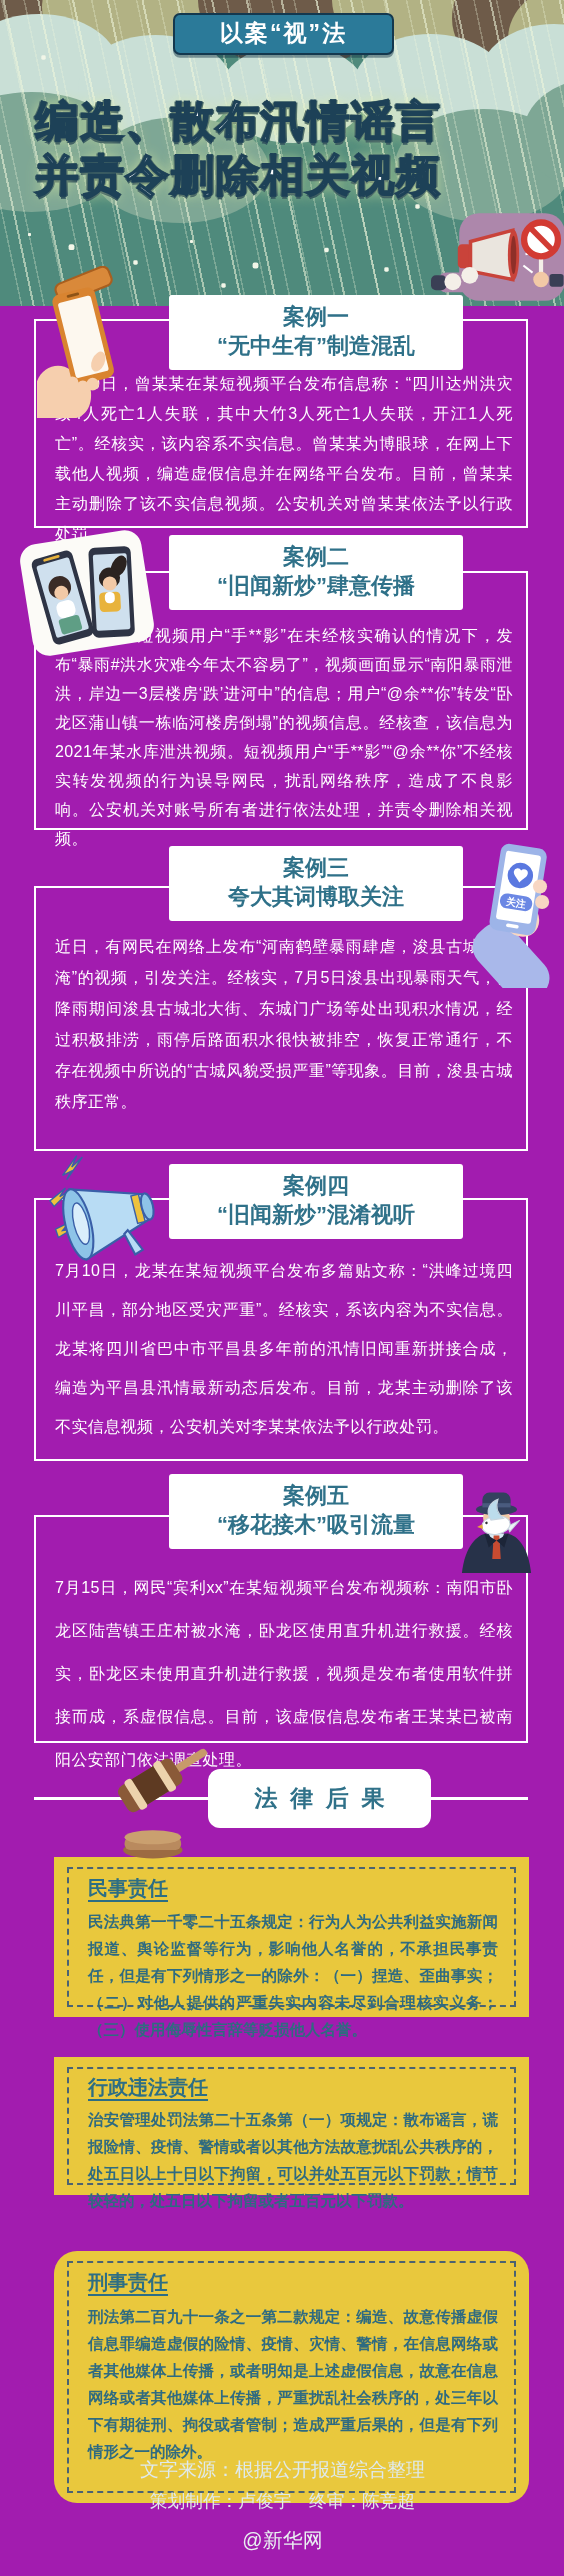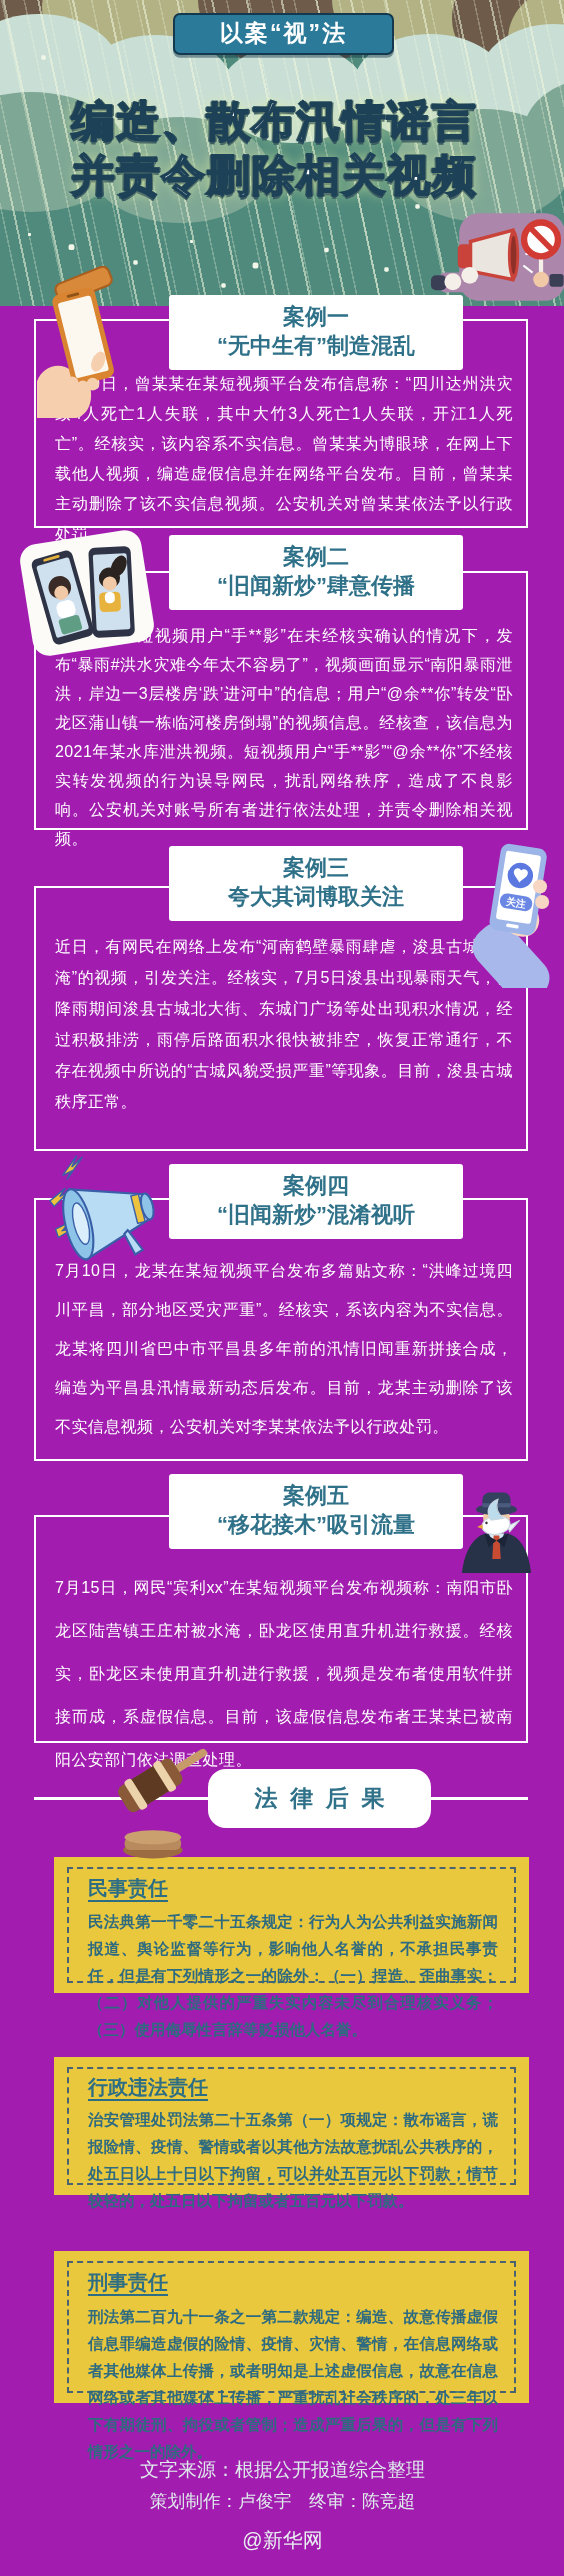--- a/index.html
+++ b/index.html
@@ -23,21 +23,21 @@
       64px 44px 0 0.7px #f2f6e8, 194px 51px 0 0.7px #f2f6e8, 14px -177px 0 0.7px #f2f6e8, 388px -28px 0 0.7px #f2f6e8;}
   .badge{
     position:absolute;left:173px;top:12.7px;width:217px;height:38px;z-index:3;
     background:#2b7a99;border:2.1px solid #14384e;border-radius:7px;
     color:#fff;font-size:23px;font-weight:700;text-align:center;line-height:37px;
     letter-spacing:2.1px;box-shadow:0 2.8px 0 rgba(16,48,66,.45);
   }
   .hero-title{position:absolute;left:0;width:477px;text-align:center;z-index:3;
     color:#fff;font-weight:800;font-size:43px;letter-spacing:2.1px;
     -webkit-text-stroke:1.8px #1d4157;
-    text-shadow:0 0 12.7px rgba(223,238,160,.95), 0 2.8px 0 #1d4157, 0 -1.4px 0 #1d4157, 2.1px 0 0 #1d4157, -2.1px 0 0 #1d4157;padding-left:36px;}
+    text-shadow:0 0 12.7px rgba(223,238,160,.95), 0 2.8px 0 #1d4157, 0 -1.4px 0 #1d4157, 2.1px 0 0 #1d4157, -2.1px 0 0 #1d4157;}
   #title1{top:93px;} #title2{top:147px;}
   .illus{position:absolute;z-index:5;}
   
   .frame{position:absolute;left:34px;width:494px;border:2.8px solid #ffffff;z-index:2;box-sizing:border-box;}
   #frame1{top:319px;height:209px;} #frame2{top:571px;height:259px;}
   #frame3{top:886px;height:265px;} #frame4{top:1198px;height:263px;}
   #frame5{top:1515px;height:228px;}
   .case-header{
     position:absolute;left:169px;width:294px;z-index:4;background:#ffffff;border-radius:3px;
     text-align:center;color:#2f7189;padding:7.8px 0 9.2px;
@@ -49,26 +49,26 @@
     position:absolute;left:55px;width:458px;z-index:3;color:#ffffff;
     font-size:16px;font-weight:500;text-align:justify;letter-spacing:0.4px;
   }
   #body1{top:369px;line-height:30px;} #body2{top:621px;line-height:29px;}
   #body3{top:931px;line-height:31px;} #body4{top:1251px;line-height:39px;}
   #body5{top:1566px;line-height:43px;}
   
   .legal-divider{position:absolute;left:34px;top:1797px;width:494px;height:2.8px;background:#fff;z-index:2;}
   .legal-title-box{
     position:absolute;left:208px;top:1769px;width:223px;height:59px;z-index:4;
-    background:#fff;border-radius:18px;color:#2f7189;font-size:23px;font-weight:700;
+    background:#fff;border-radius:12px;color:#2f7189;font-size:23px;font-weight:700;
     text-align:center;line-height:59px;letter-spacing:12.7px;text-indent:12.7px;
   }
   .law-box{position:absolute;left:54px;width:475px;background:#e9c83d;z-index:3;}
   .law-box::before{content:"";position:absolute;inset:10px 12.7px;border:2.1px dashed #4a6372;}
-  #law1{top:1857px;height:136px;} #law2{top:2057px;height:138px;} #law3{top:2251px;height:152px;}
+  #law1{top:1857px;height:160px;} #law2{top:2057px;height:138px;} #law3{top:2251px;height:252px;border-radius:23px;}
   .law-heading{
     position:absolute;left:34px;color:#2d6e84;font-size:20px;font-weight:800;
     text-decoration:underline;text-underline-offset:5px;text-decoration-thickness:2.1px;
   }
   #law1 .law-heading{top:18.4px;} #law2 .law-heading{top:17px;} #law3 .law-heading{top:18.4px;}
   .law-body{
     position:absolute;left:34px;width:410px;color:#2f6b80;font-size:15.5px;font-weight:600;
     text-align:justify;line-height:27px;
   }
   #law1 .law-body{top:51px;} #law2 .law-body{top:49px;} #law3 .law-body{top:52px;}

